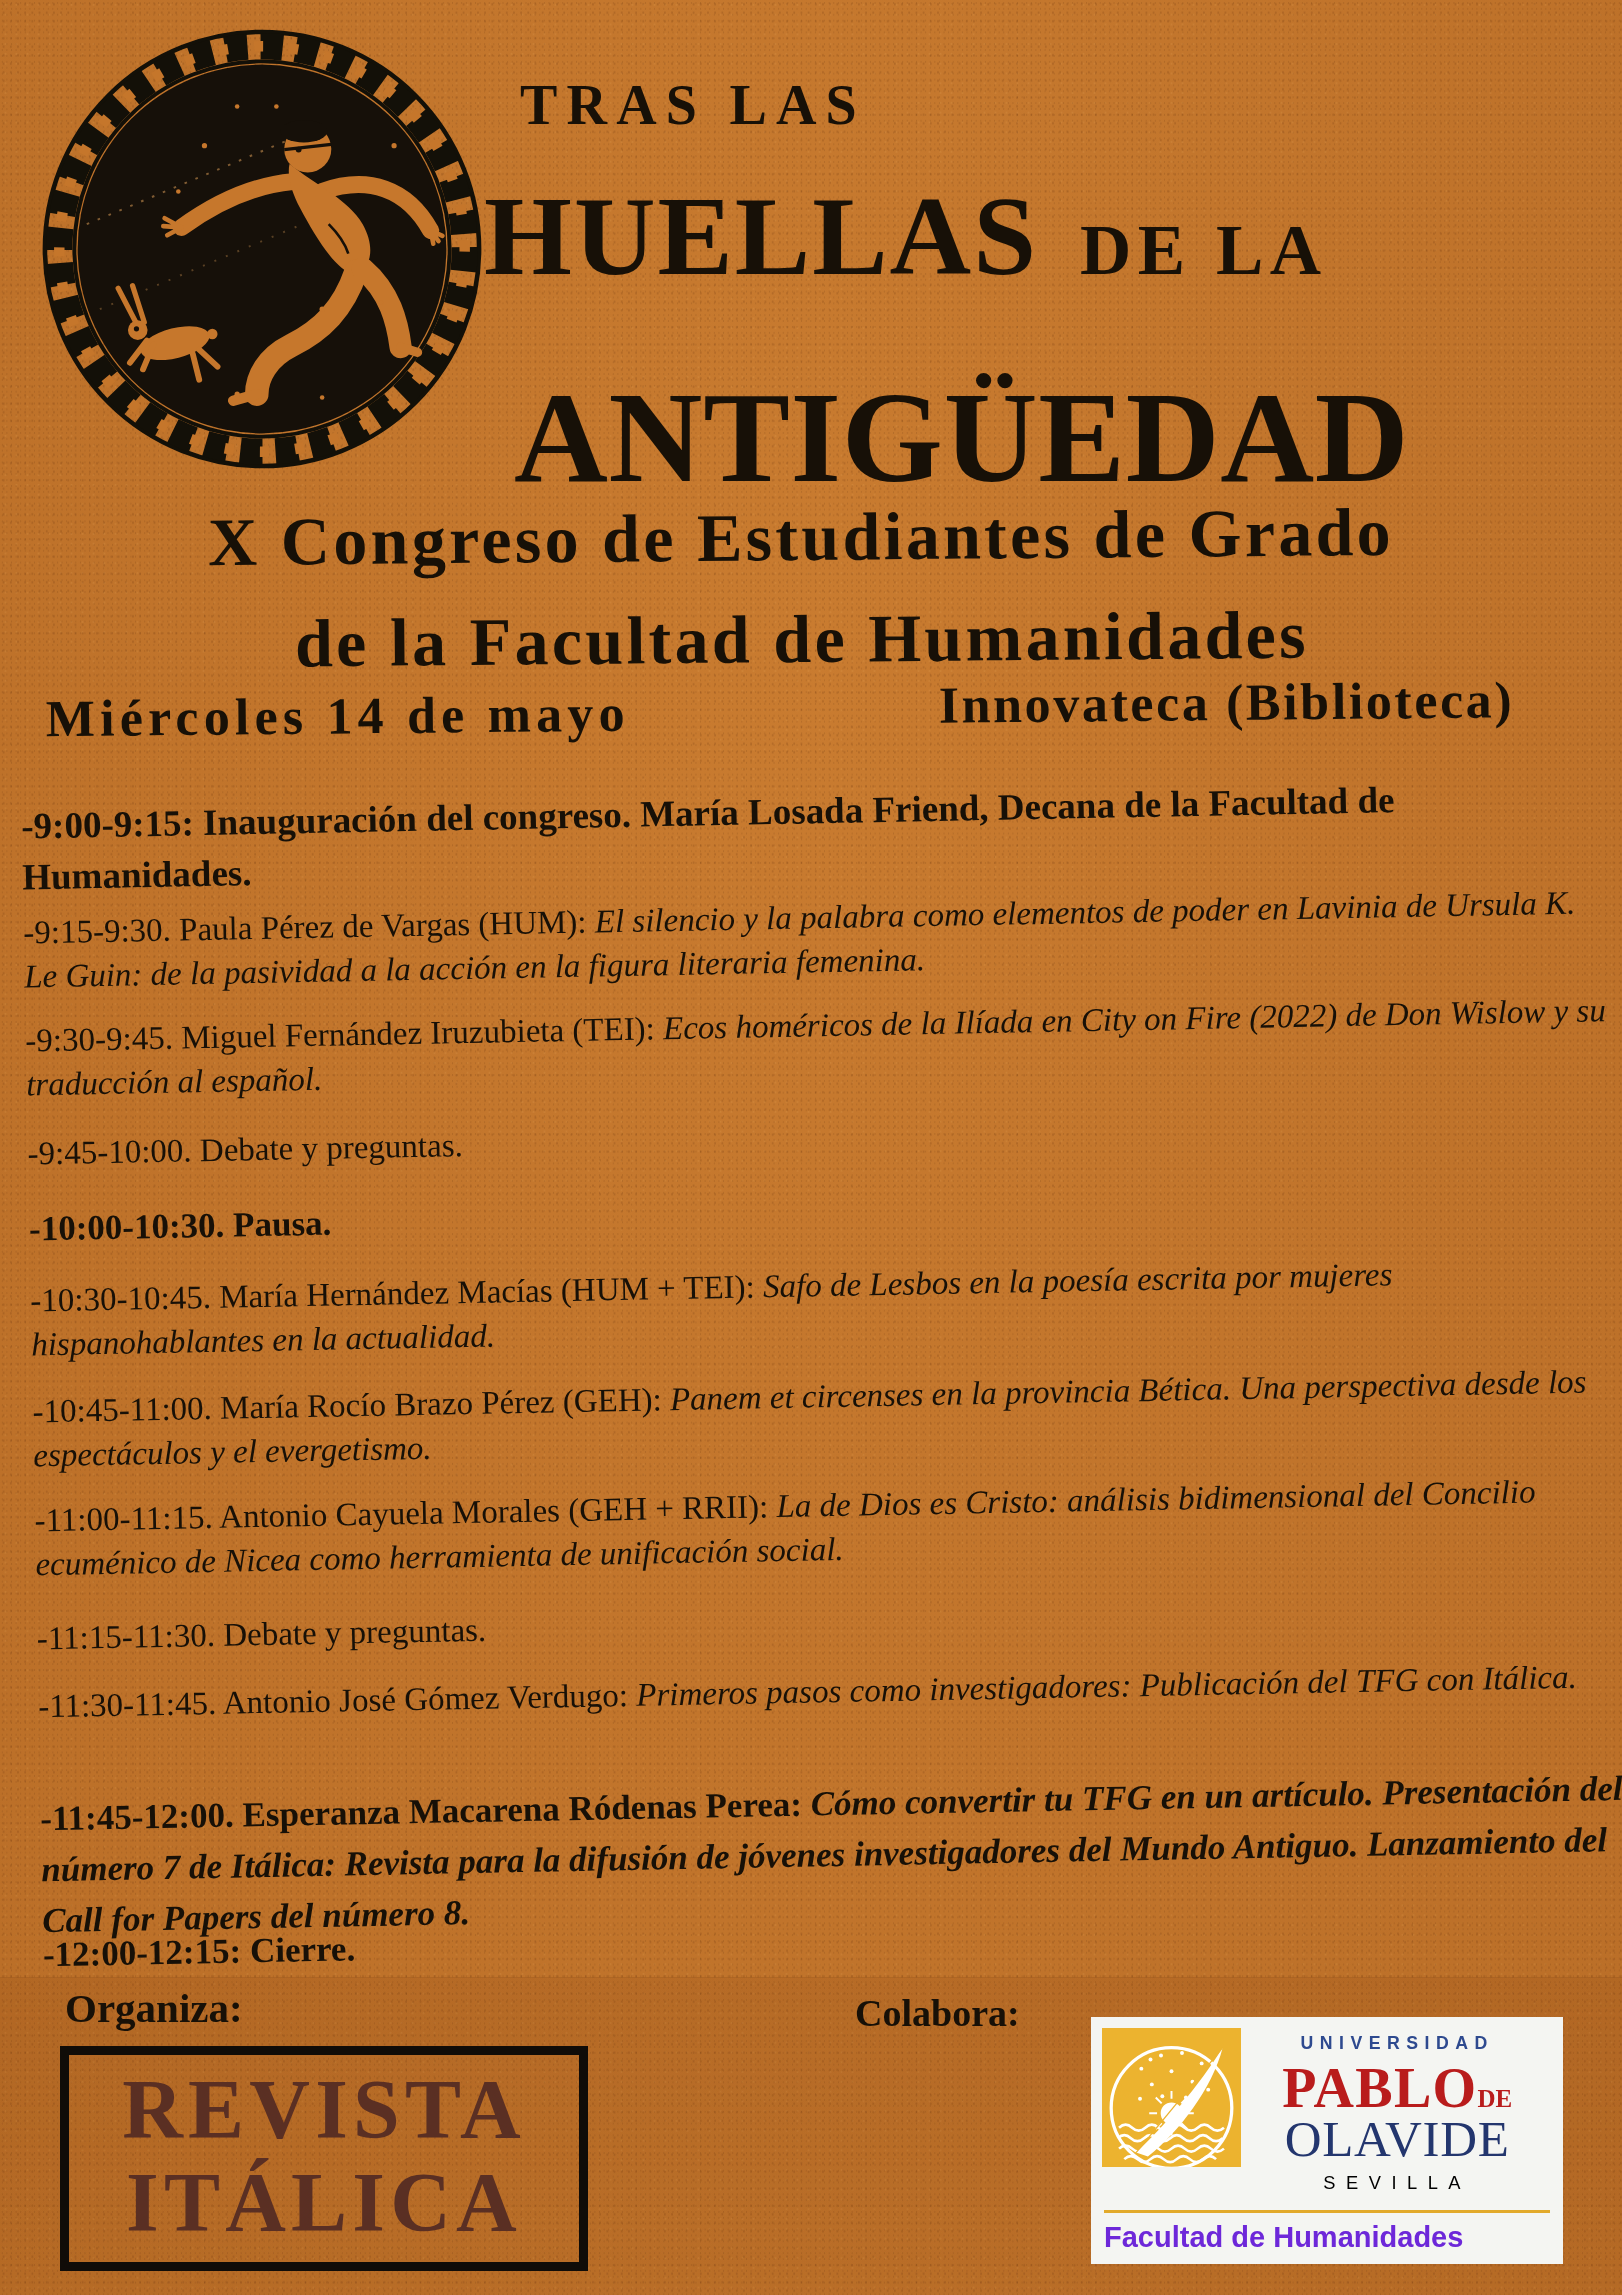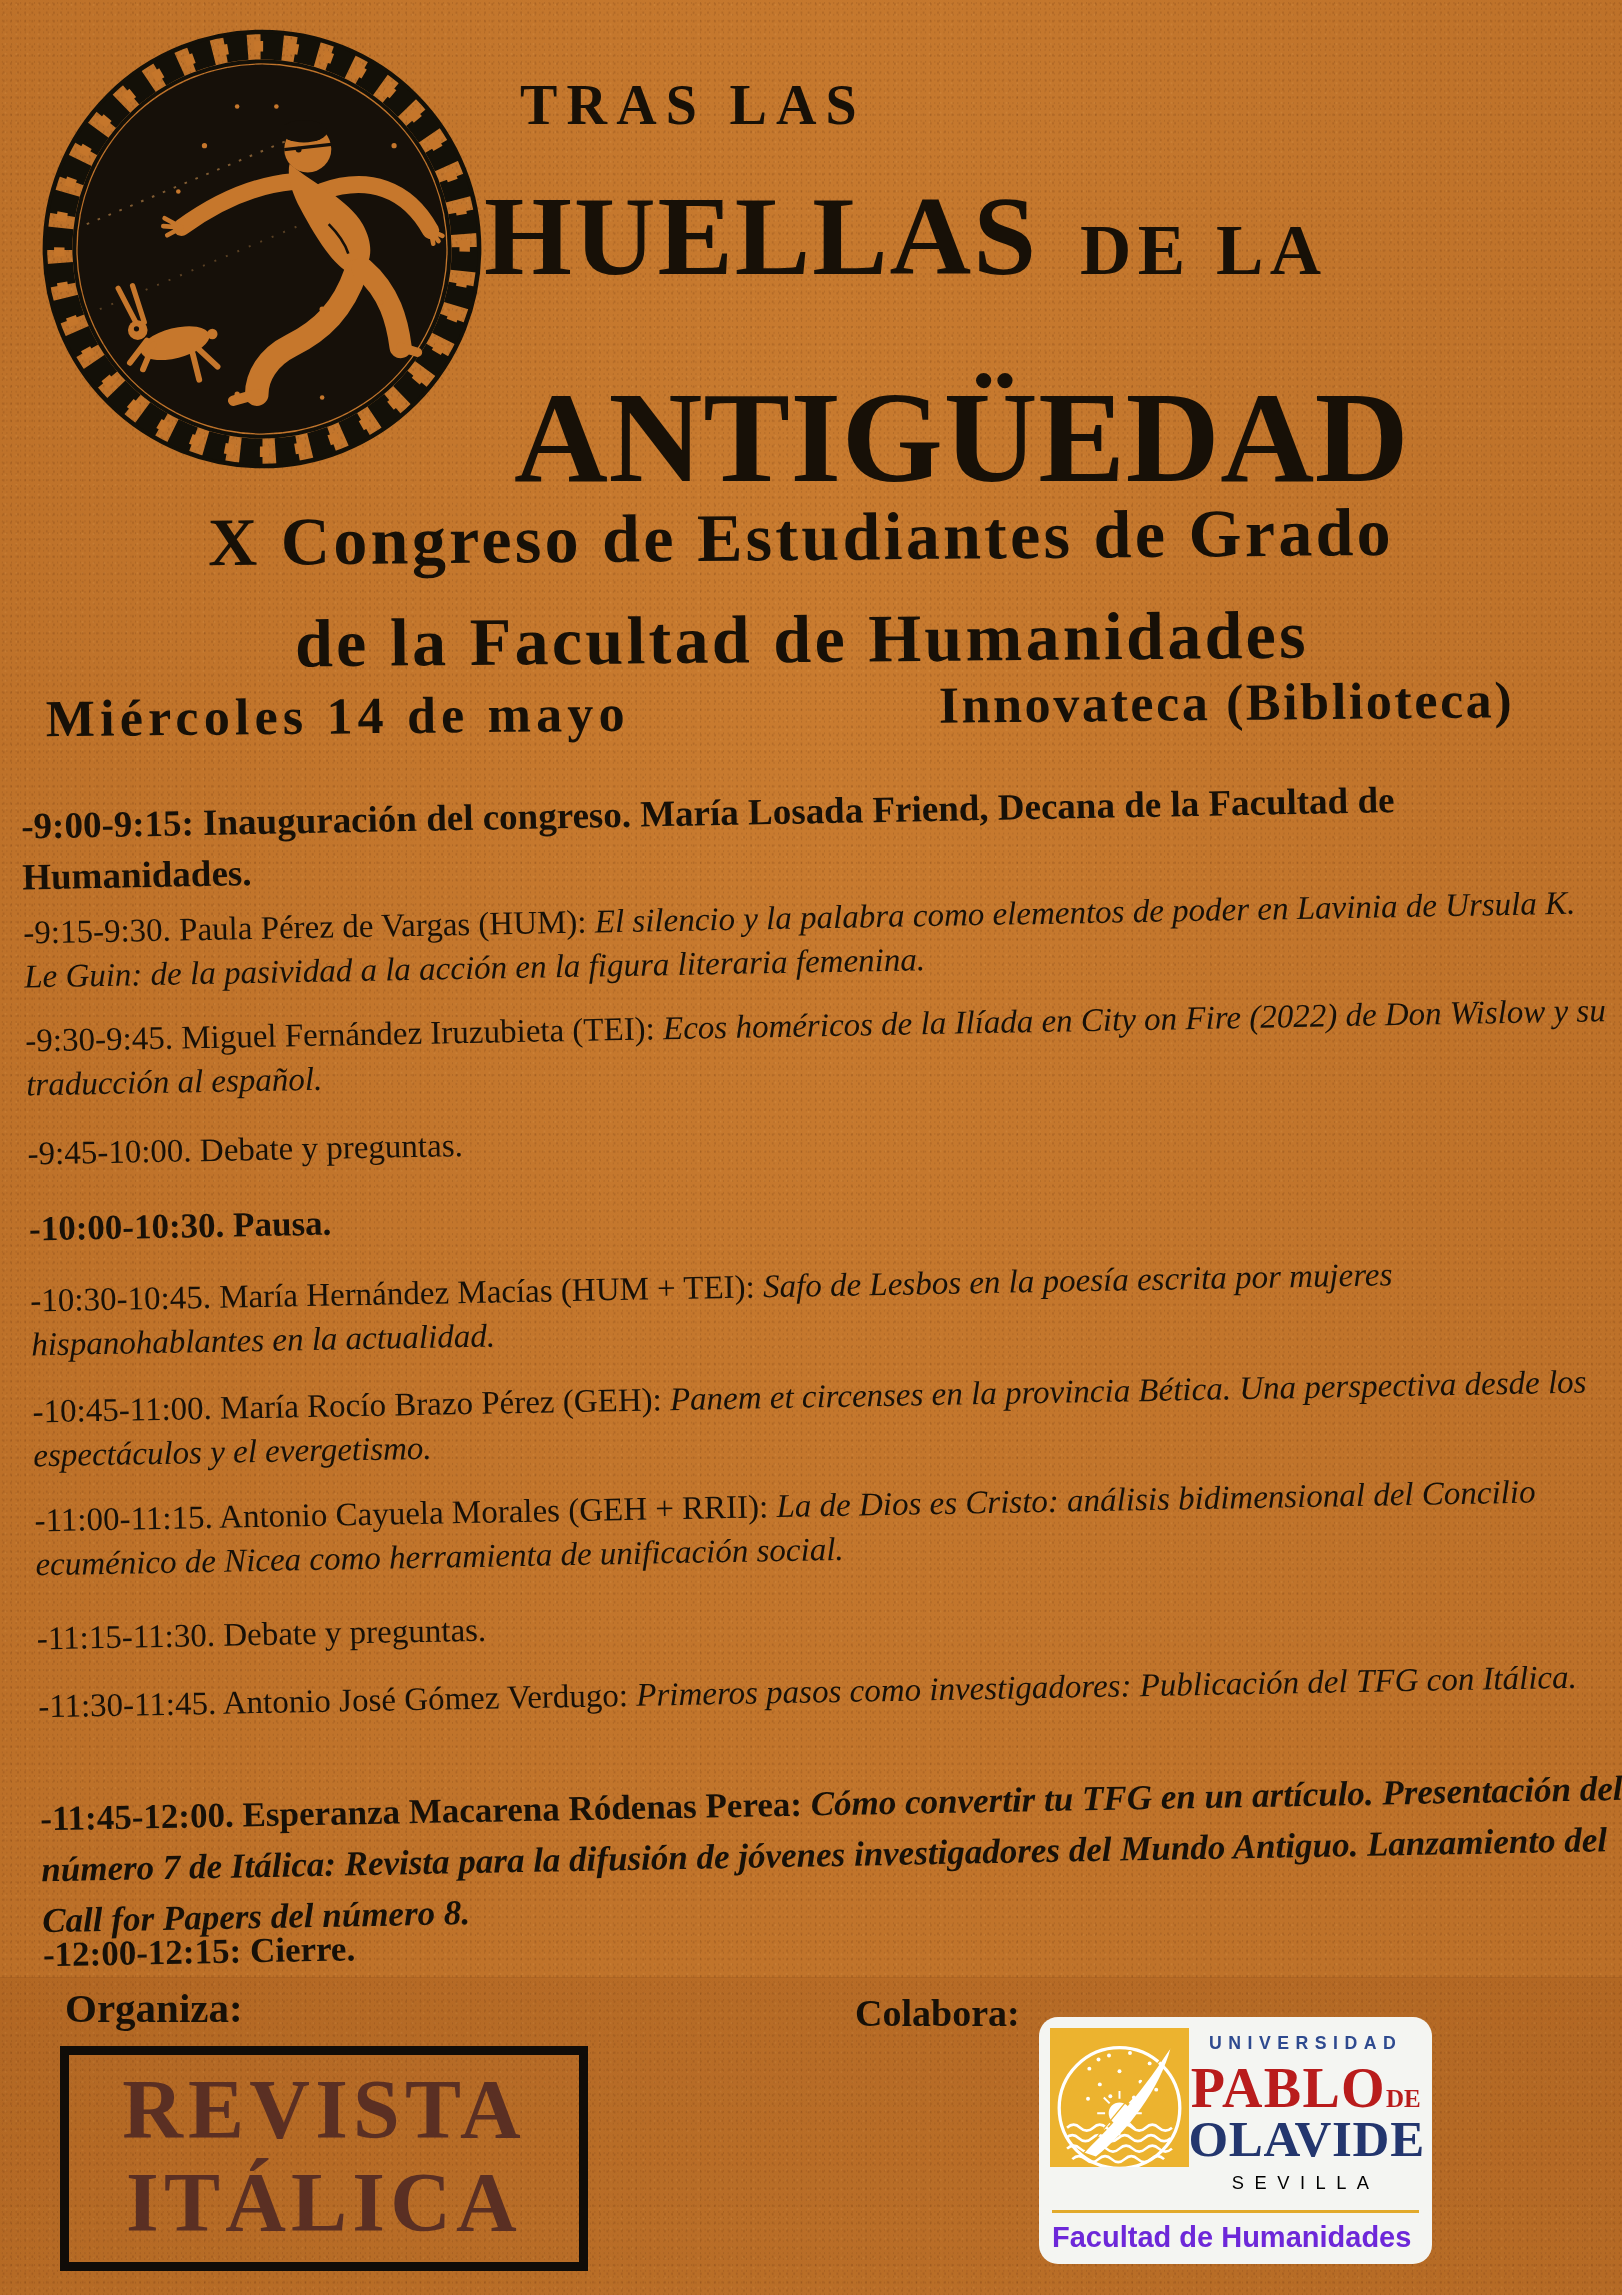--- a/index.html
+++ b/index.html
@@ -49,29 +49,29 @@
   .sched-item:nth-child(9){top:1616px;}
   .sched-item:nth-child(10){top:1684px;}
   .sched-item:nth-child(11){top:1794px;line-height:1.45;}
   .sched-item:nth-child(12){top:1930px;}
   
   .organiza{left:65px;top:1984px;font-size:41px;font-weight:bold;}
   .colabora{left:855px;top:1991px;font-size:38px;font-weight:bold;}
   .orgbox{left:60px;top:2046px;width:510px;height:198px;border:9.2px solid #100c08;
     text-align:center;color:#5a2f23;font-weight:bold;padding-top:9.2px;}
   .orgbox .oline{font-size:84px;line-height:1.1;letter-spacing:5.2px;}
-  .card{left:1039px;top:2017px;width:393px;height:247px;background:#f4f5f2;border-radius:19px;}
+  .card{left:1091px;top:2017px;width:472px;height:247px;background:#f4f5f2;}
   .card-top{display:flex;padding:10.5px 9.2px 0 10.5px;}
   .upo-art{width:139px;height:139px;flex:0 0 auto;}
   .upo-text{flex:1;color:#2b4183;text-align:center;overflow:hidden;}
   .u-univ{font-family:"Liberation Sans","DejaVu Sans",sans-serif;font-weight:bold;font-size:17.7px;
     letter-spacing:6.5px;margin-top:5.2px;white-space:nowrap;color:#2e4a8f;}
   .u-pablo{font-size:56px;font-weight:bold;line-height:0.92;letter-spacing:1.3px;margin-top:9.2px;color:#b91c1c;white-space:nowrap;}
   .u-pablo .sm{font-size:25px;letter-spacing:0;}
-  .u-olavide{font-size:51px;font-weight:bold;line-height:1.0;letter-spacing:0.7px;color:#23366e;white-space:nowrap;}
+  .u-olavide{font-size:51px;font-weight:normal;line-height:1.0;letter-spacing:0.7px;color:#23366e;white-space:nowrap;}
   .u-sevilla{font-family:"Liberation Sans","DejaVu Sans",sans-serif;font-weight:normal;font-size:18.3px;
     letter-spacing:10.5px;margin-top:6.5px;white-space:nowrap;color:#000000;}
   .u-rule{margin:15.7px 13px 0 13px;height:3.9px;background:#e2aa2b;}
   .u-fac{position:absolute;left:13px;bottom:10.5px;font-family:"Liberation Sans","DejaVu Sans",sans-serif;
     font-weight:bold;font-size:29px;color:#6d28d9;}
 </style>
 </head>
 <body>
 
 <div class="page">

